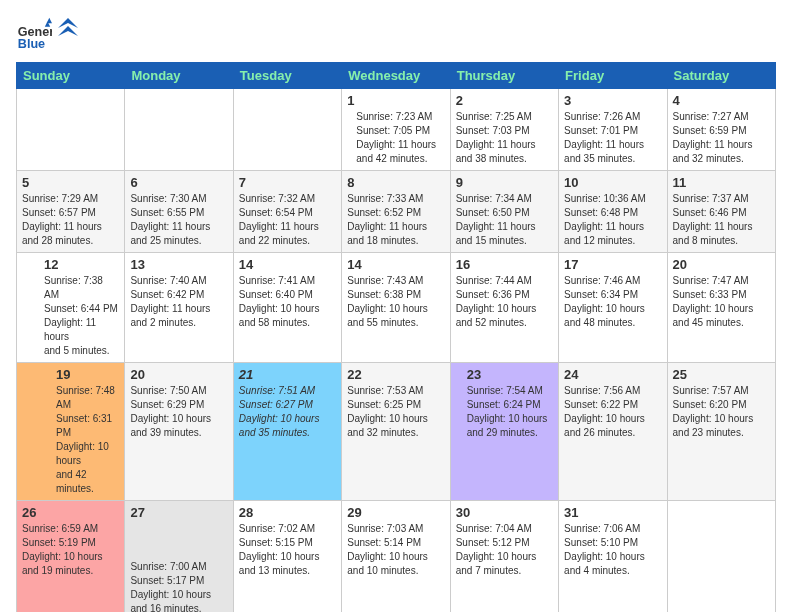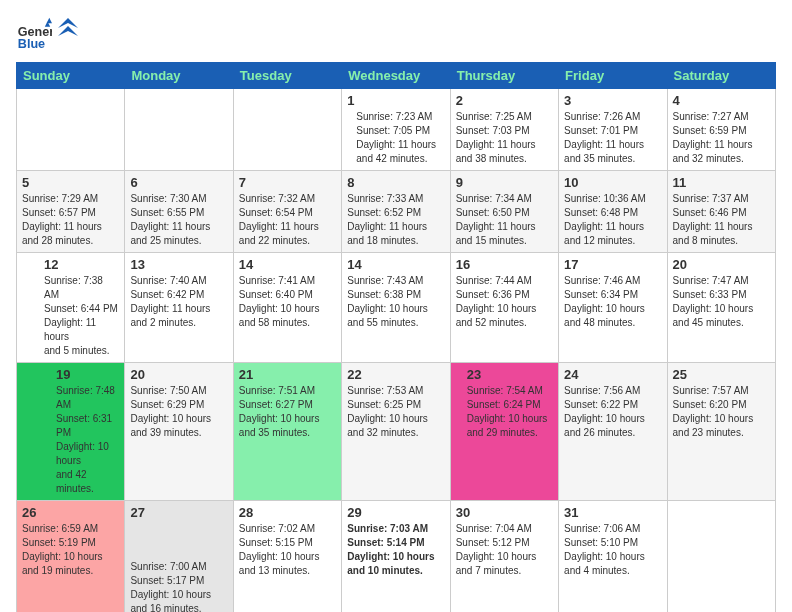--- a/index.html
+++ b/index.html
@@ -268,49 +268,49 @@
         </td>
         <td style="background: rgb(255, 255, 255);">
           <span class="day-number">20</span>
           <div class="day-info" style="white-space: pre-line;">Sunrise: 7:47 AM
 Sunset: 6:33 PM
 Daylight: 10 hours
 and 45 minutes.</div>
         </td>
       </tr>
       <tr>
-        <td style="background: #22c55e; padding-left: 39px;">
+        <td style="background: #fdba74; padding-left: 39px;">
           <span class="day-number">19</span>
           <div class="day-info" style="white-space: pre-line;">Sunrise: 7:48 AM
 Sunset: 6:31 PM
 Daylight: 10 hours
 and 42 minutes.</div>
         </td>
         <td style="background: rgb(245, 245, 245);">
           <span class="day-number">20</span>
           <div class="day-info" style="white-space: pre-line;">Sunrise: 7:50 AM
 Sunset: 6:29 PM
 Daylight: 10 hours
 and 39 minutes.</div>
         </td>
-        <td style="background: #86efac;">
+        <td style="background: #7dd3fc; font-style: italic;">
           <span class="day-number">21</span>
           <div class="day-info" style="white-space: pre-line;">Sunrise: 7:51 AM
 Sunset: 6:27 PM
 Daylight: 10 hours
 and 35 minutes.</div>
         </td>
         <td style="background: rgb(245, 245, 245);">
           <span class="day-number">22</span>
           <div class="day-info" style="white-space: pre-line;">Sunrise: 7:53 AM
 Sunset: 6:25 PM
 Daylight: 10 hours
 and 32 minutes.</div>
         </td>
-        <td style="background: #ec4899; padding-left: 16px;">
+        <td style="background: #c4b5fd; padding-left: 16px;">
           <span class="day-number">23</span>
           <div class="day-info" style="white-space: pre-line;">Sunrise: 7:54 AM
 Sunset: 6:24 PM
 Daylight: 10 hours
 and 29 minutes.</div>
         </td>
         <td style="background: rgb(245, 245, 245);">
           <span class="day-number">24</span>
           <div class="day-info" style="white-space: pre-line;">Sunrise: 7:56 AM
 Sunset: 6:22 PM
@@ -342,21 +342,21 @@
         </td>
         <td style="background: rgb(255, 255, 255);">
           <span class="day-number">28</span>
           <div class="day-info" style="white-space: pre-line;">Sunrise: 7:02 AM
 Sunset: 5:15 PM
 Daylight: 10 hours
 and 13 minutes.</div>
         </td>
         <td style="background: rgb(255, 255, 255);">
           <span class="day-number">29</span>
-          <div class="day-info" style="white-space: pre-line; font-weight: bold;">Sunrise: 7:03 AM
+          <div class="day-info" style="white-space: pre-line;">Sunrise: 7:03 AM
 Sunset: 5:14 PM
 Daylight: 10 hours
 and 10 minutes.</div>
         </td>
         <td style="background: rgb(255, 255, 255);">
           <span class="day-number">30</span>
           <div class="day-info" style="white-space: pre-line;">Sunrise: 7:04 AM
 Sunset: 5:12 PM
 Daylight: 10 hours
 and 7 minutes.</div>

